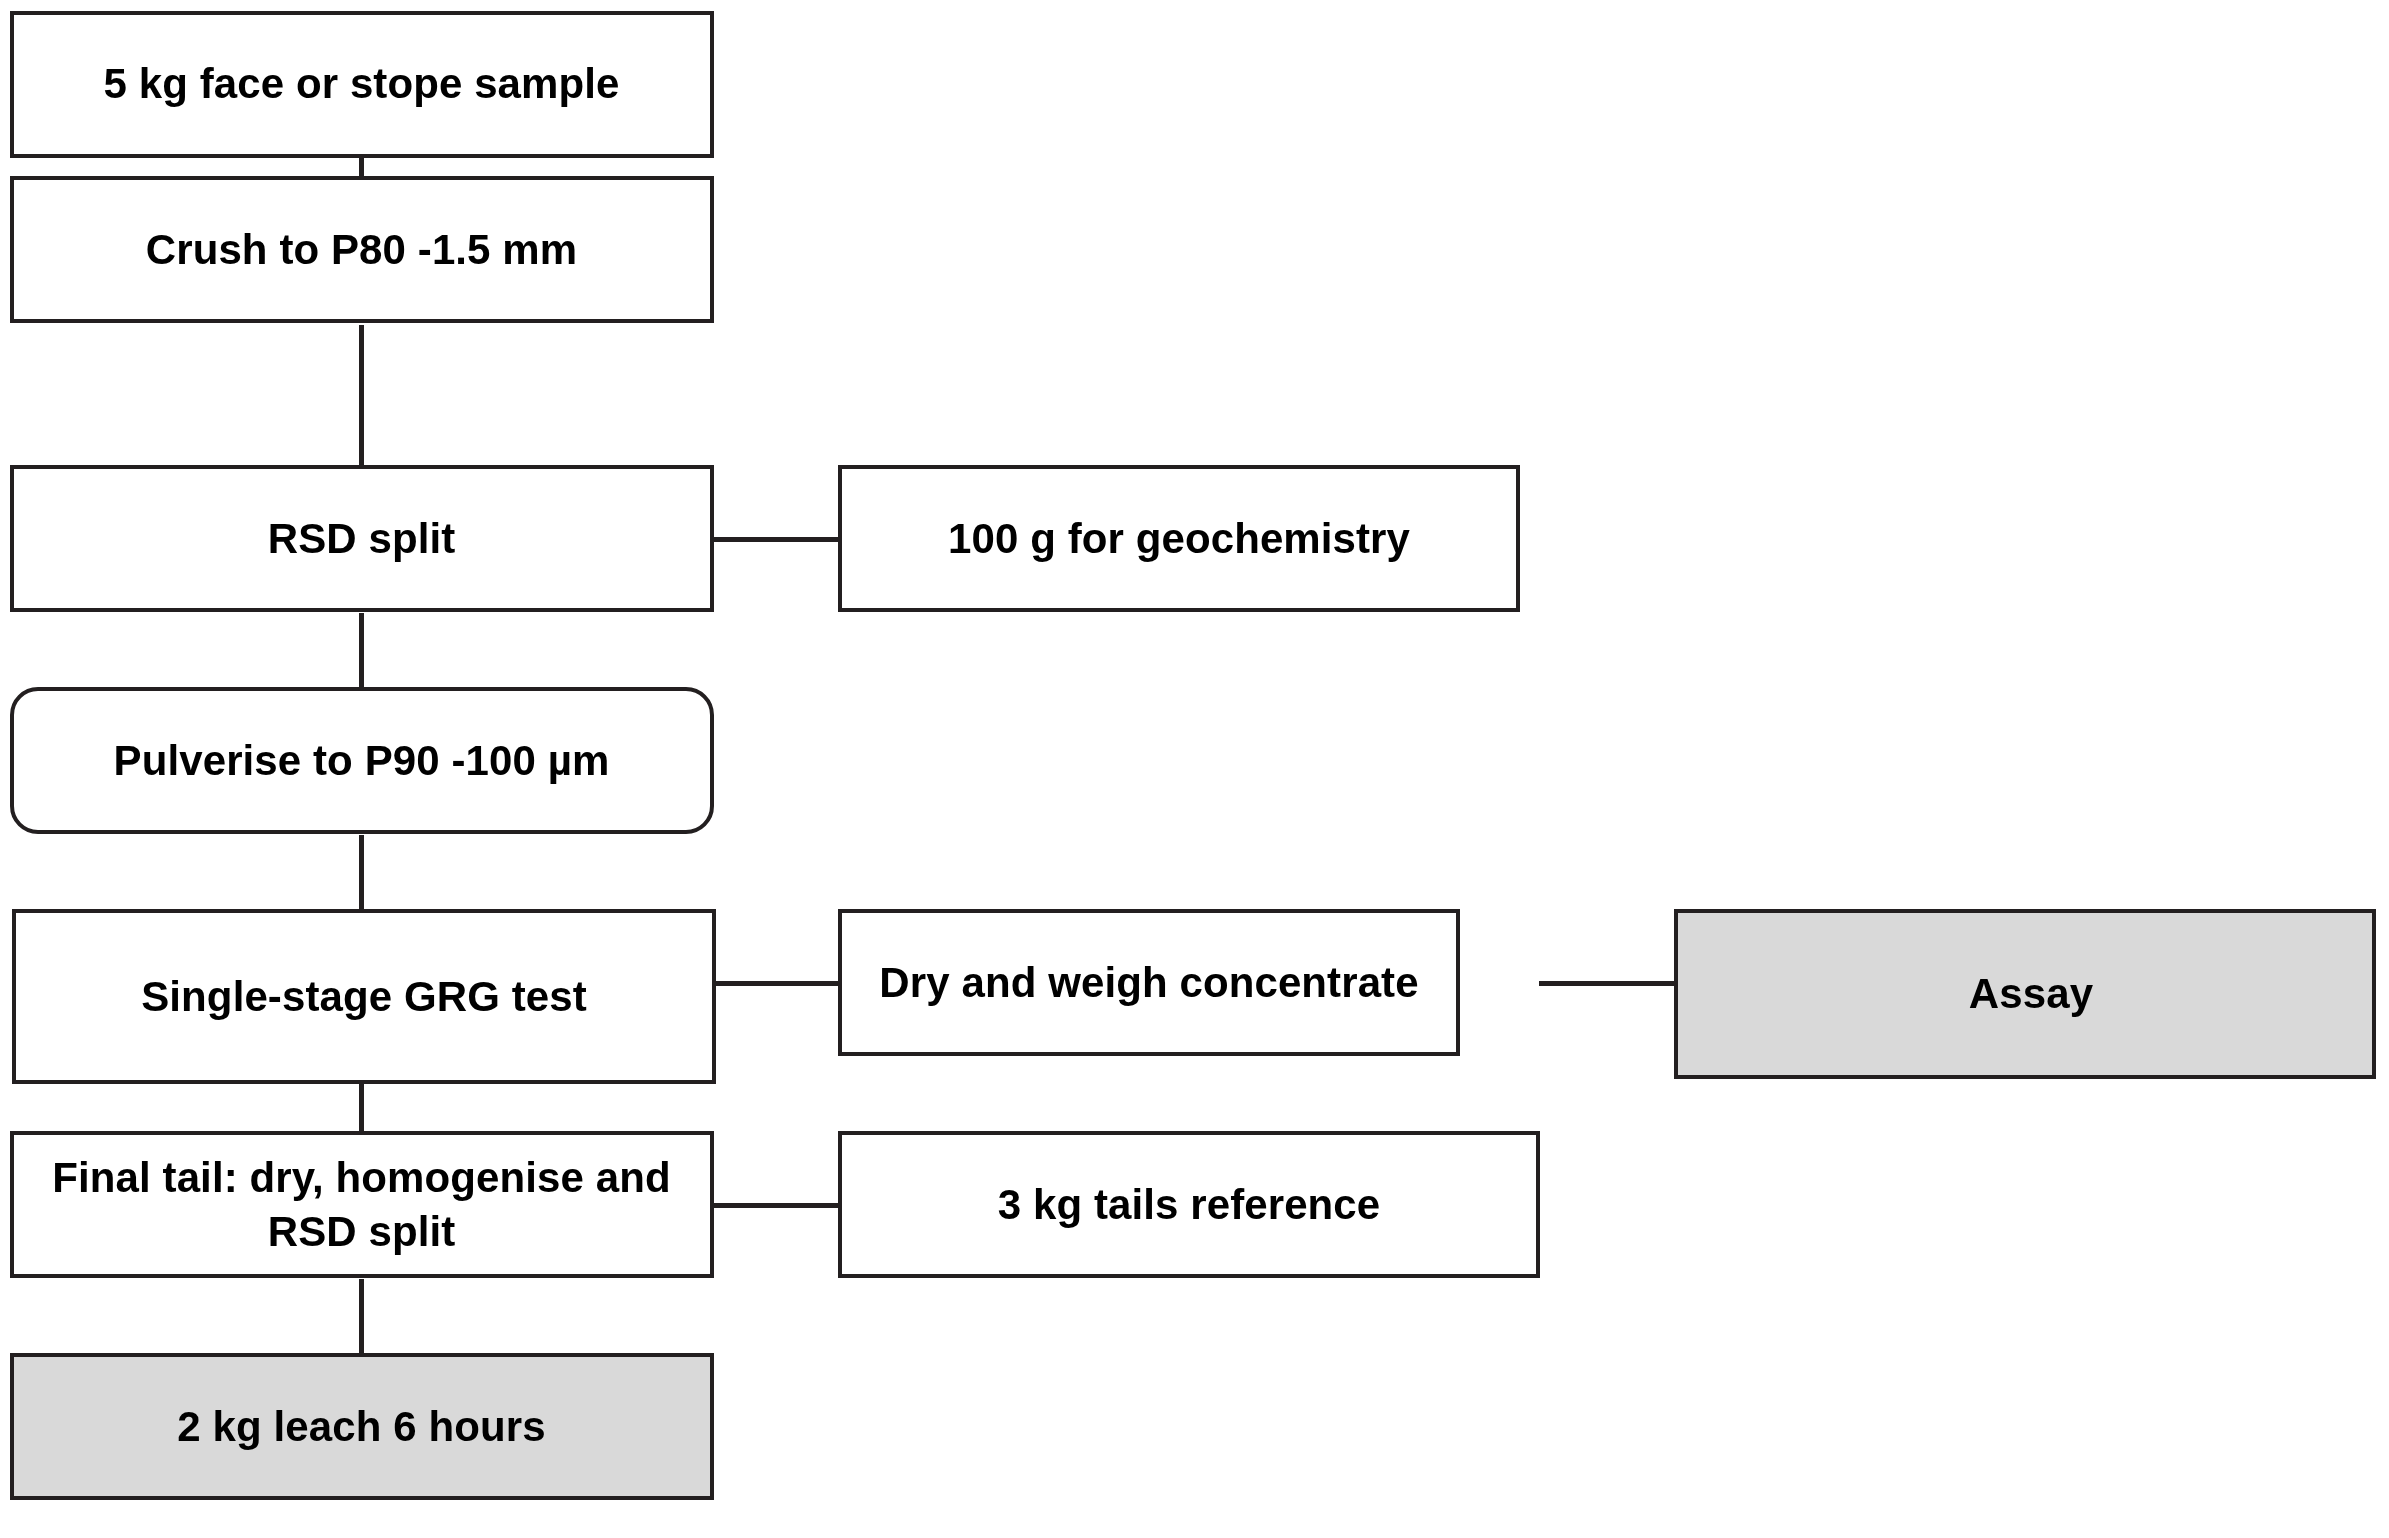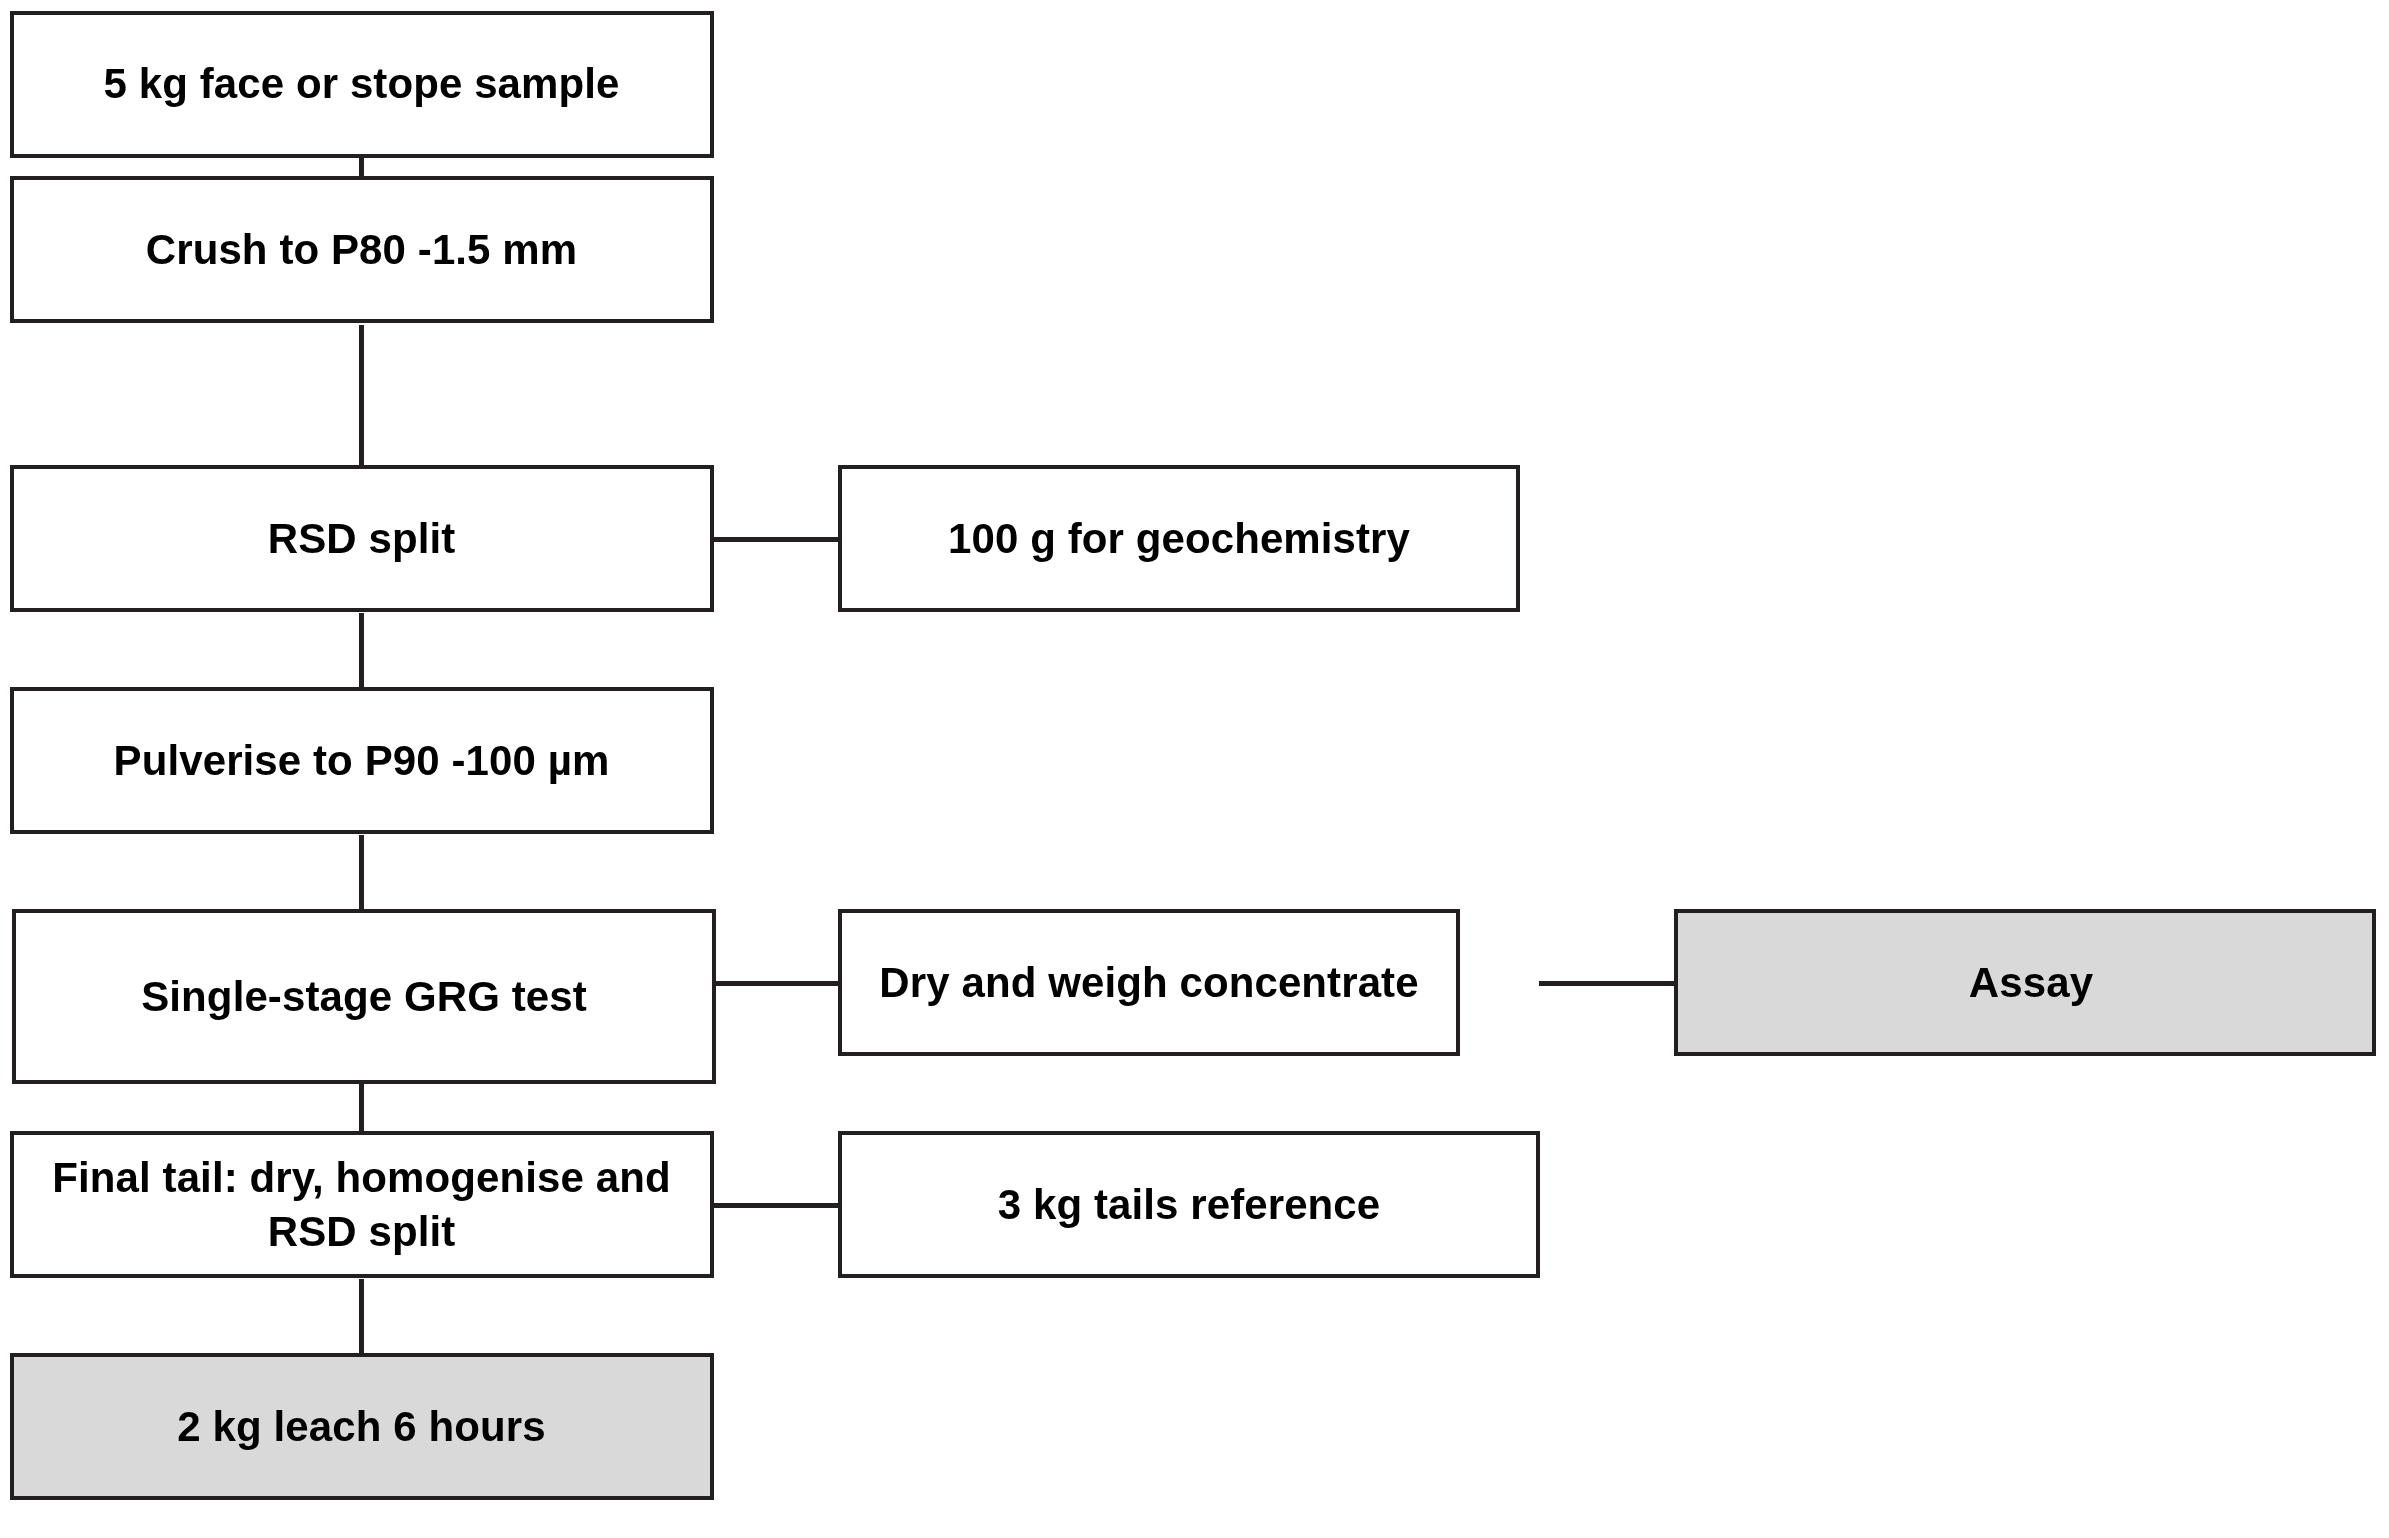--- a/index.html
+++ b/index.html
@@ -67,30 +67,30 @@
     </div>
     <div class="node" style="left: 9.5px; top: 176px; width: 704px; height: 147px; border-color: rgb(35, 31, 32); background: rgb(255, 255, 255);">
       <span class="label">Crush to P80 -1.5 mm</span>
     </div>
     <div class="node" style="left: 9.5px; top: 465px; width: 704px; height: 147px; border-color: rgb(35, 31, 32); background: rgb(255, 255, 255);">
       <span class="label">RSD split</span>
     </div>
     <div class="node" style="left: 838px; top: 465px; width: 682px; height: 147px; border-color: rgb(35, 31, 32); background: rgb(255, 255, 255);">
       <span class="label">100 g for geochemistry</span>
     </div>
-    <div class="node" style="left: 9.5px; top: 687px; width: 704px; height: 147px; border-color: rgb(35, 31, 32); background: rgb(255, 255, 255);">
+    <div class="node" style="left: 9.5px; top: 687px; width: 704px; height: 147px; border-color: rgb(35, 31, 32); background: rgb(255, 255, 255); border-radius: 28px;">
       <span class="label">Pulverise to P90 -100 µm</span>
     </div>
     <div class="node" style="left: 12px; top: 909px; width: 704px; height: 175px; border-color: rgb(35, 31, 32); background: rgb(255, 255, 255);">
       <span class="label">Single-stage GRG test</span>
     </div>
     <div class="node" style="left: 838px; top: 909px; width: 622px; height: 147px; border-color: rgb(35, 31, 32); background: rgb(255, 255, 255);">
       <span class="label">Dry and weigh concentrate</span>
     </div>
-    <div class="node shaded" style="left: 1674px; top: 909px; width: 702px; height: 147px; border-color: rgb(35, 31, 32); background: rgb(217, 217, 217); padding-left: 12px;">
+    <div class="node shaded" style="left: 1674px; top: 909px; width: 702px; height: 170px; border-color: rgb(35, 31, 32); background: rgb(217, 217, 217); padding-left: 12px;">
       <span class="label">Assay</span>
     </div>
     <div class="node" style="left: 9.5px; top: 1131px; width: 704px; height: 147px; border-color: rgb(35, 31, 32); background: rgb(255, 255, 255);">
       <span class="label">Final tail: dry, homogenise and
 RSD split</span>
     </div>
     <div class="node" style="left: 838px; top: 1131px; width: 702px; height: 147px; border-color: rgb(35, 31, 32); background: rgb(255, 255, 255);">
       <span class="label">3 kg tails reference</span>
     </div>
     <div class="node shaded" style="left: 9.5px; top: 1353px; width: 704px; height: 147px; border-color: rgb(35, 31, 32); background: rgb(217, 217, 217);">

